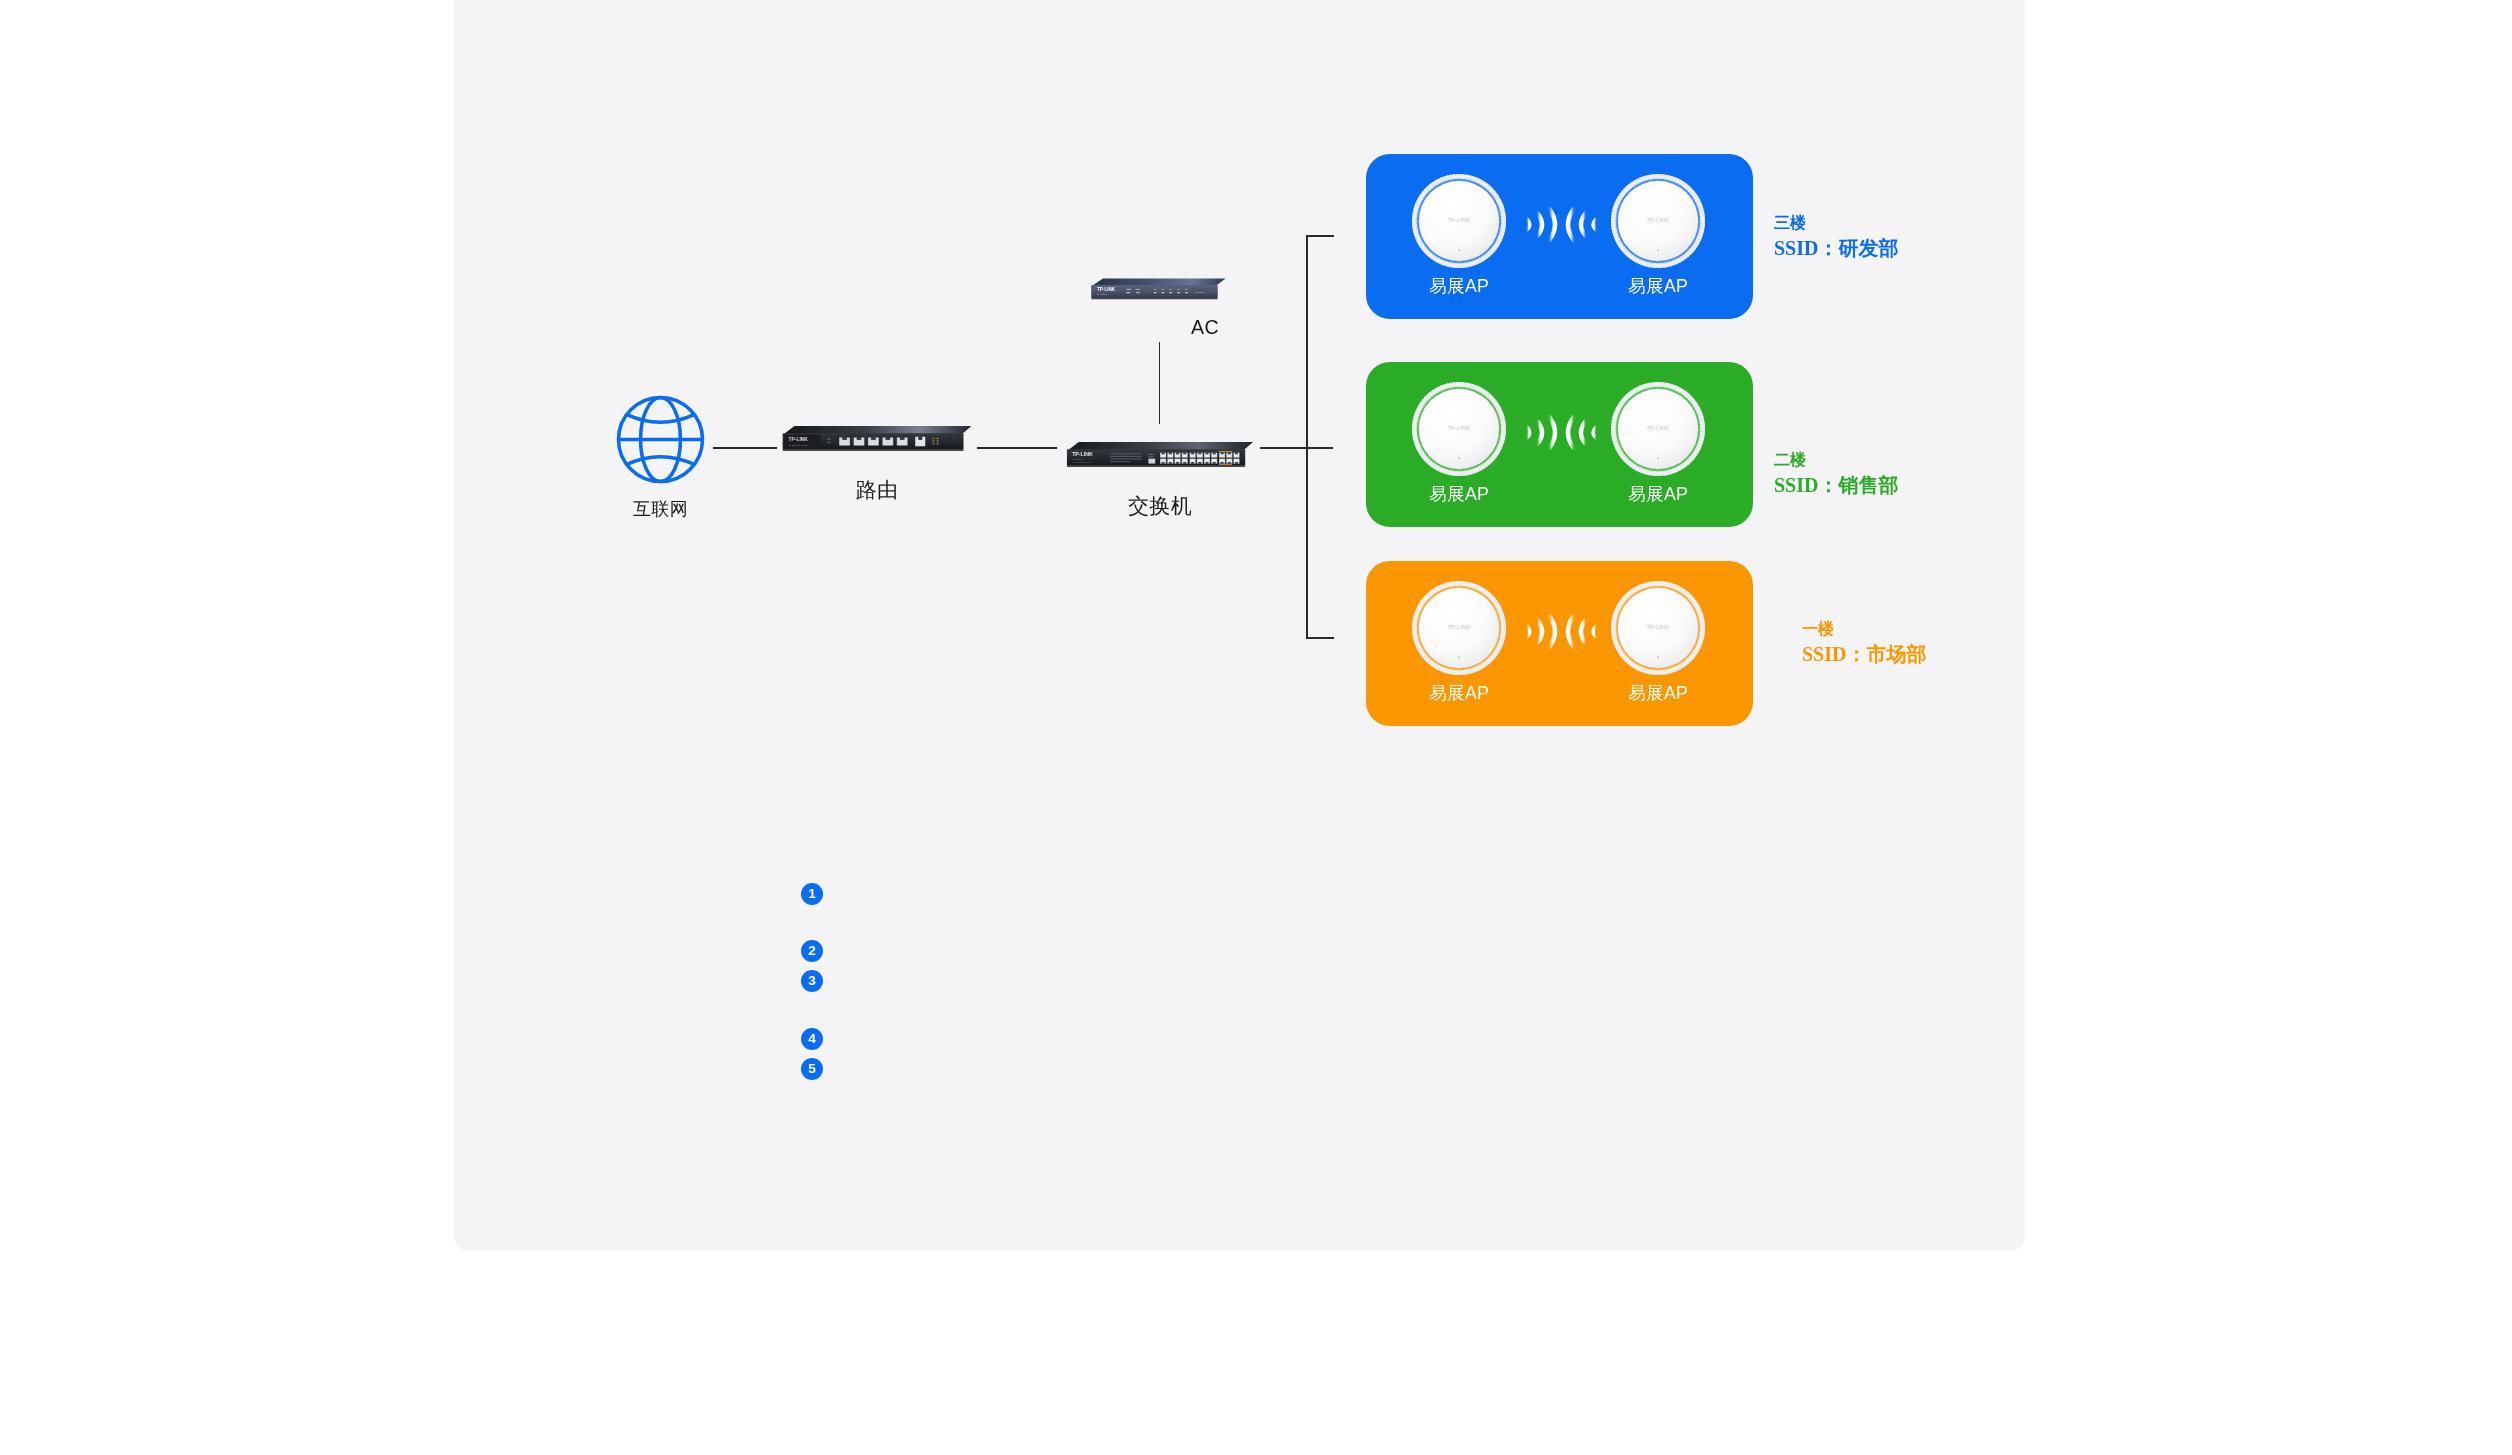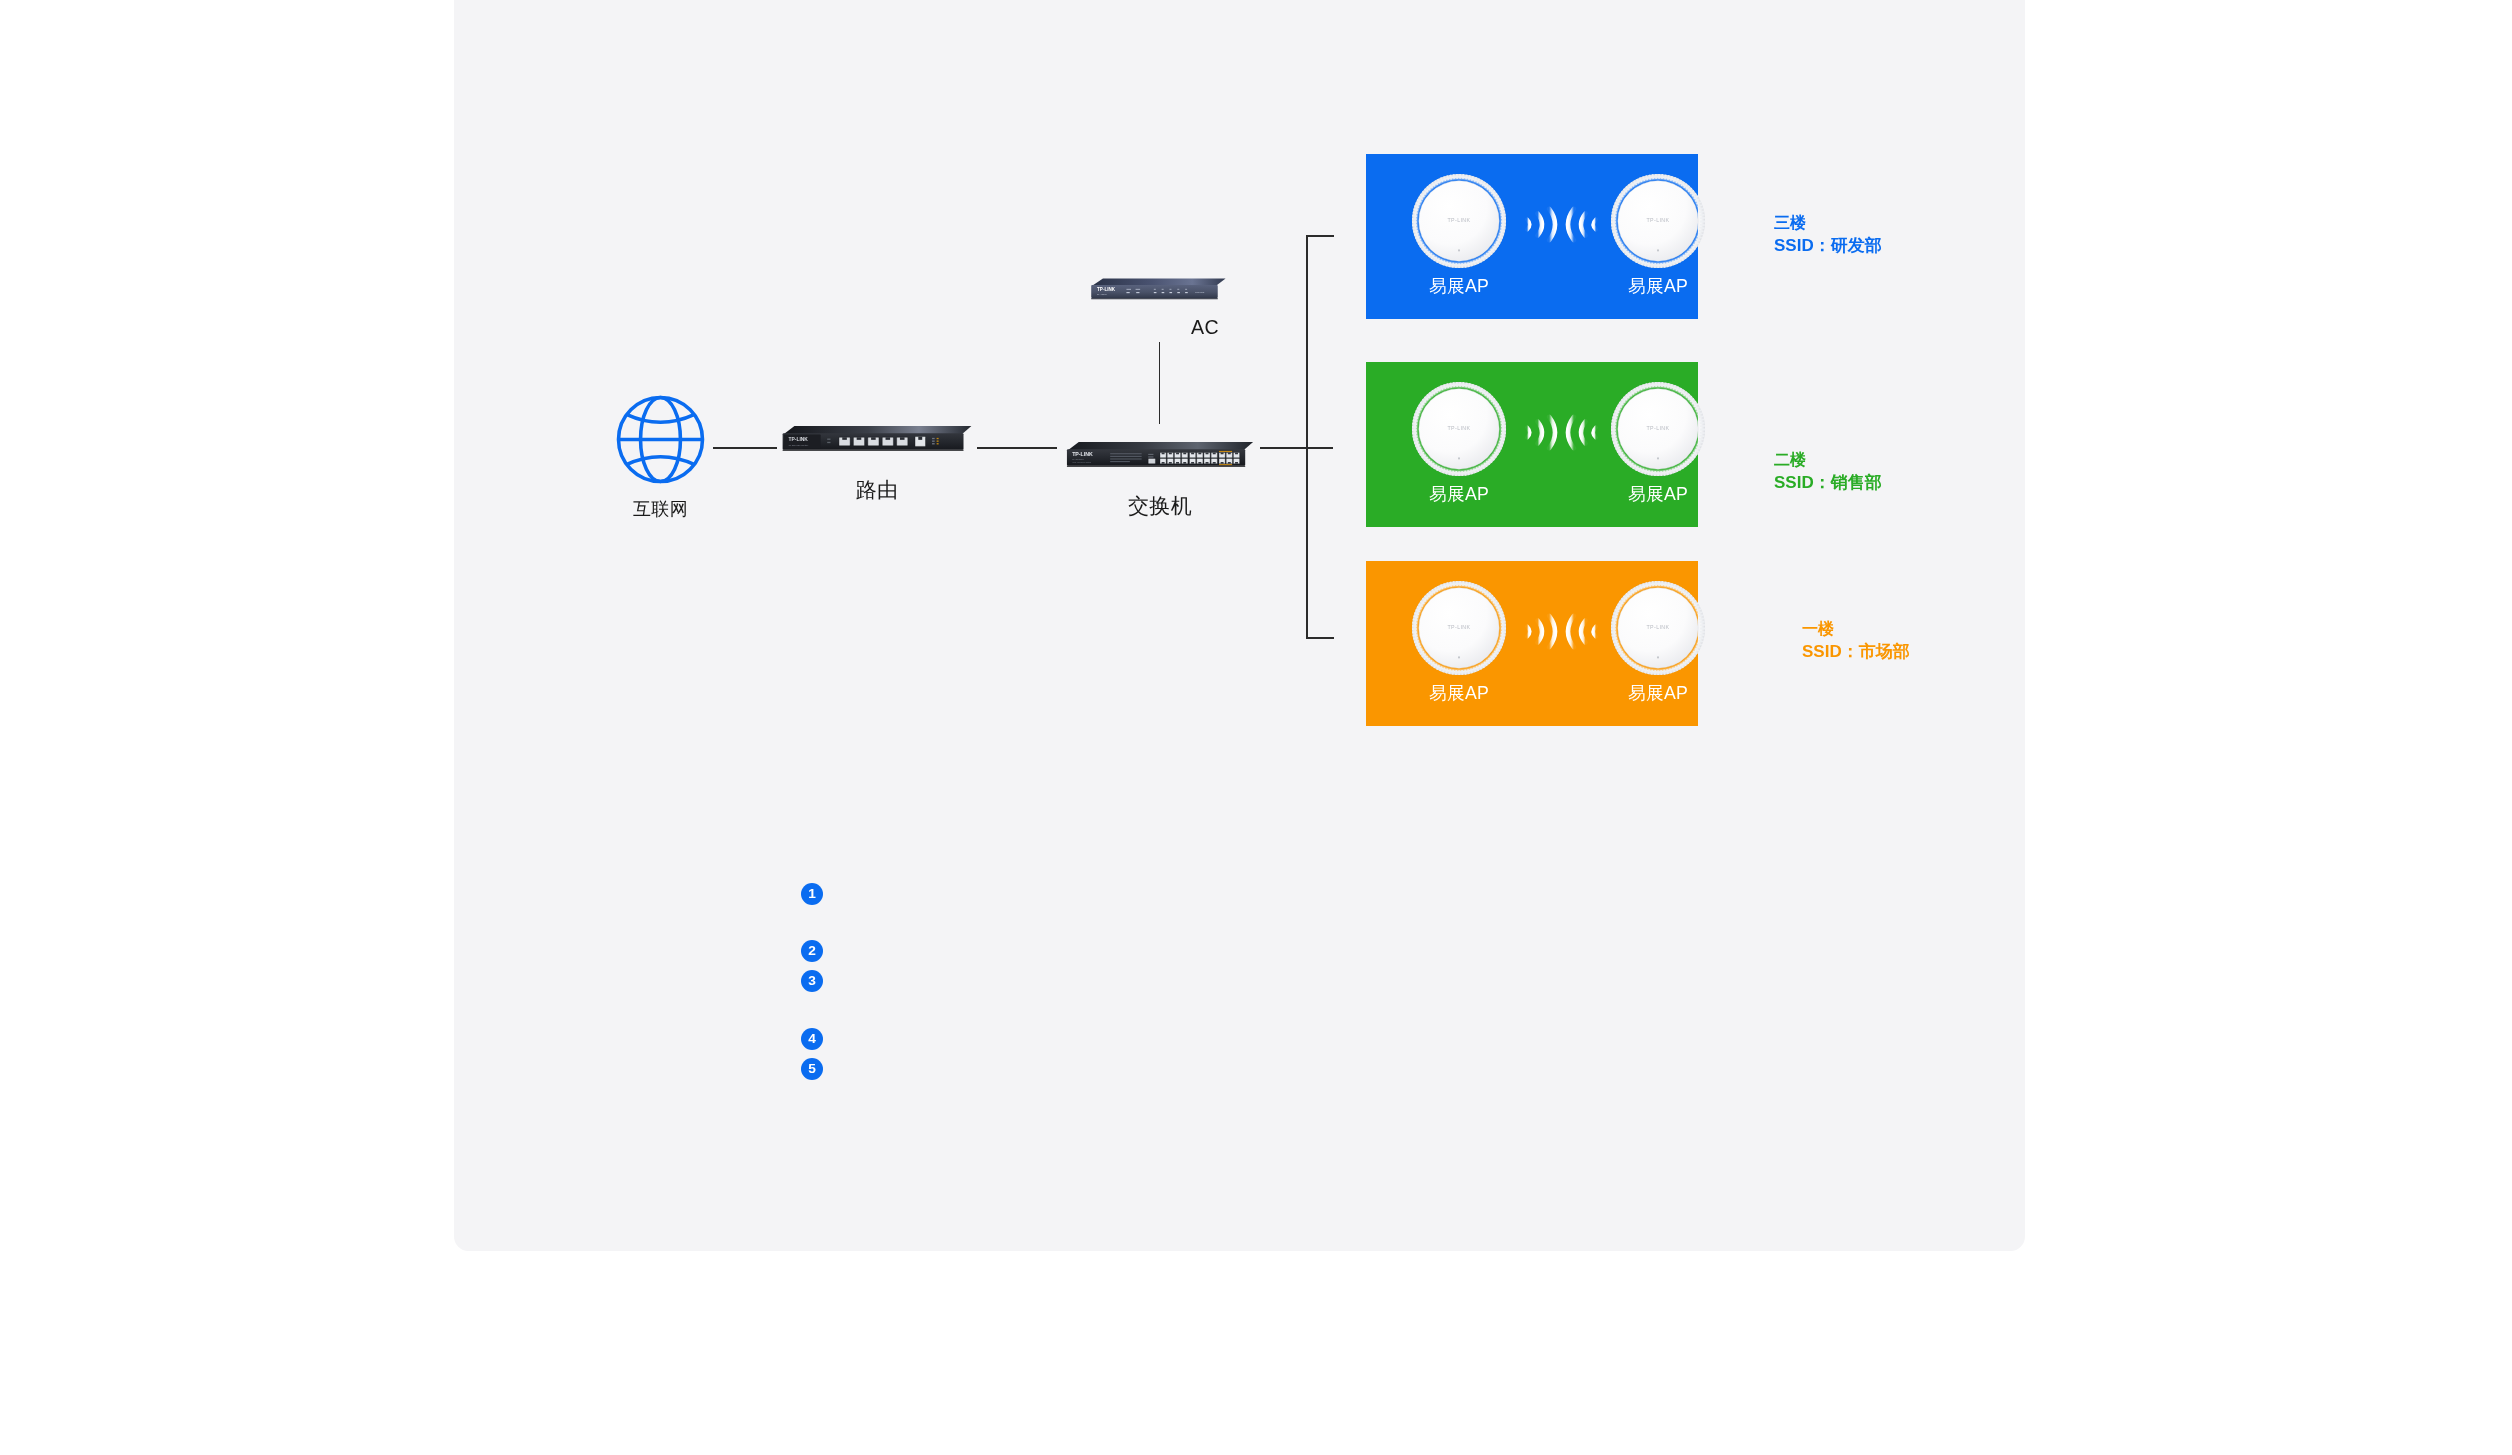--- a/index.html
+++ b/index.html
@@ -64,22 +64,23 @@
   .switch-wrap .node-label { top: 54px; left: 50%; }
 
   
   .ac-wrap { left: 1086px; top: 275px; width: 150px; height: 29px; }
   .ac-wrap .node-label { top: 41px; left: 50%; font-size: 19.6px; margin-left: 44px; }
 
   
   .floor-block {
     position: absolute;
     left: 1366px;
-    width: 332px;
+    width: 387px;
     height: 165px;
+    border-radius: 24px;
   }
   .floor-block.blue   { top: 154px;  background: #0a6cf0; }
   .floor-block.green  { top: 362px;  background: #2aac26; }
   .floor-block.orange { top: 561px;  background: #fa9600; }
 
   .ap-unit {
     position: absolute;
     top: 18.3px;
     width: 98px;
     height: 98px;
@@ -106,21 +107,21 @@
 
   
   .floor-text {
     position: absolute;
     left: 1774px;
     font-weight: bold;
     line-height: 1.45;
     white-space: nowrap;
   }
   .floor-text .l1 { font-size: 16px; display: block; }
-  .floor-text .l2 { font-size: 17px; display: block; }
+  .floor-text .l2 { font-size: 20px; display: block; font-family: Liberation Serif, serif; }
   .floor-text.t-blue   { top: 211px; color: #0a6cf0; }
   .floor-text.t-green  { top: 440px; color: #2aac26; margin-top: 8px; }
   .floor-text.t-orange { top: 617px; color: #fa9600; margin-left: 28px; }
 
   
   .bullet {
     position: absolute;
     left: 801px;
     width: 22px;
     height: 22px;

